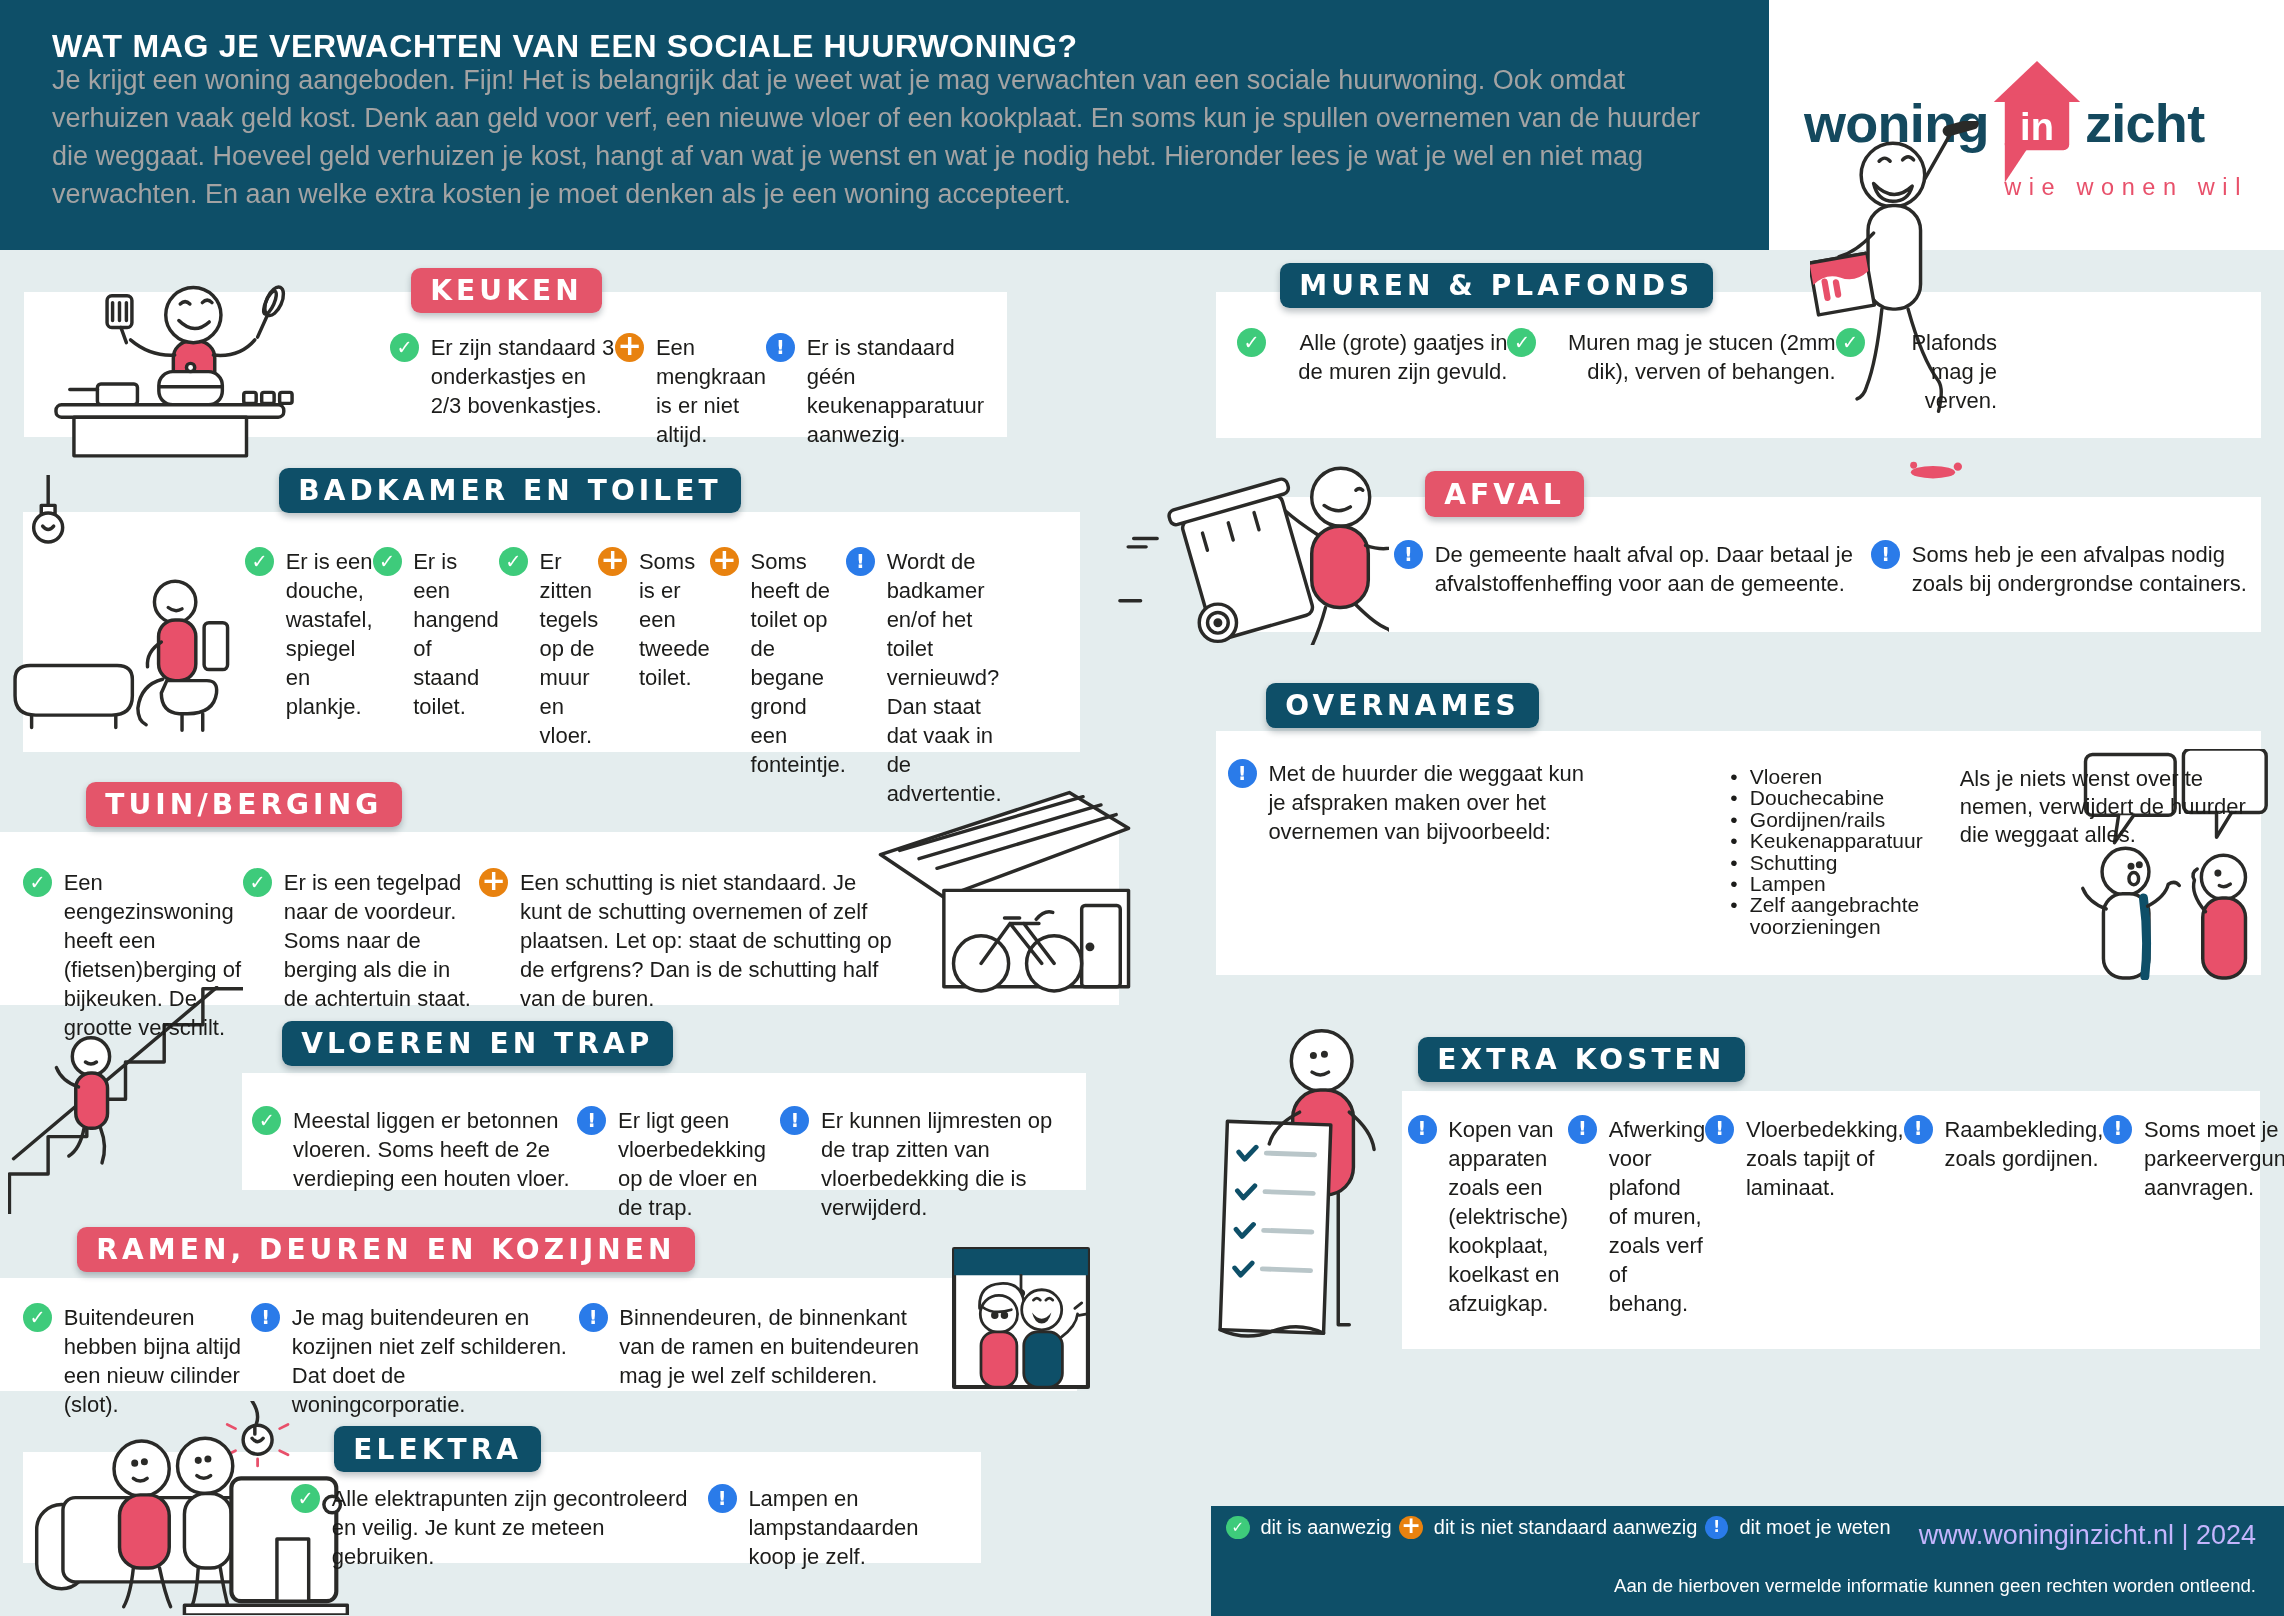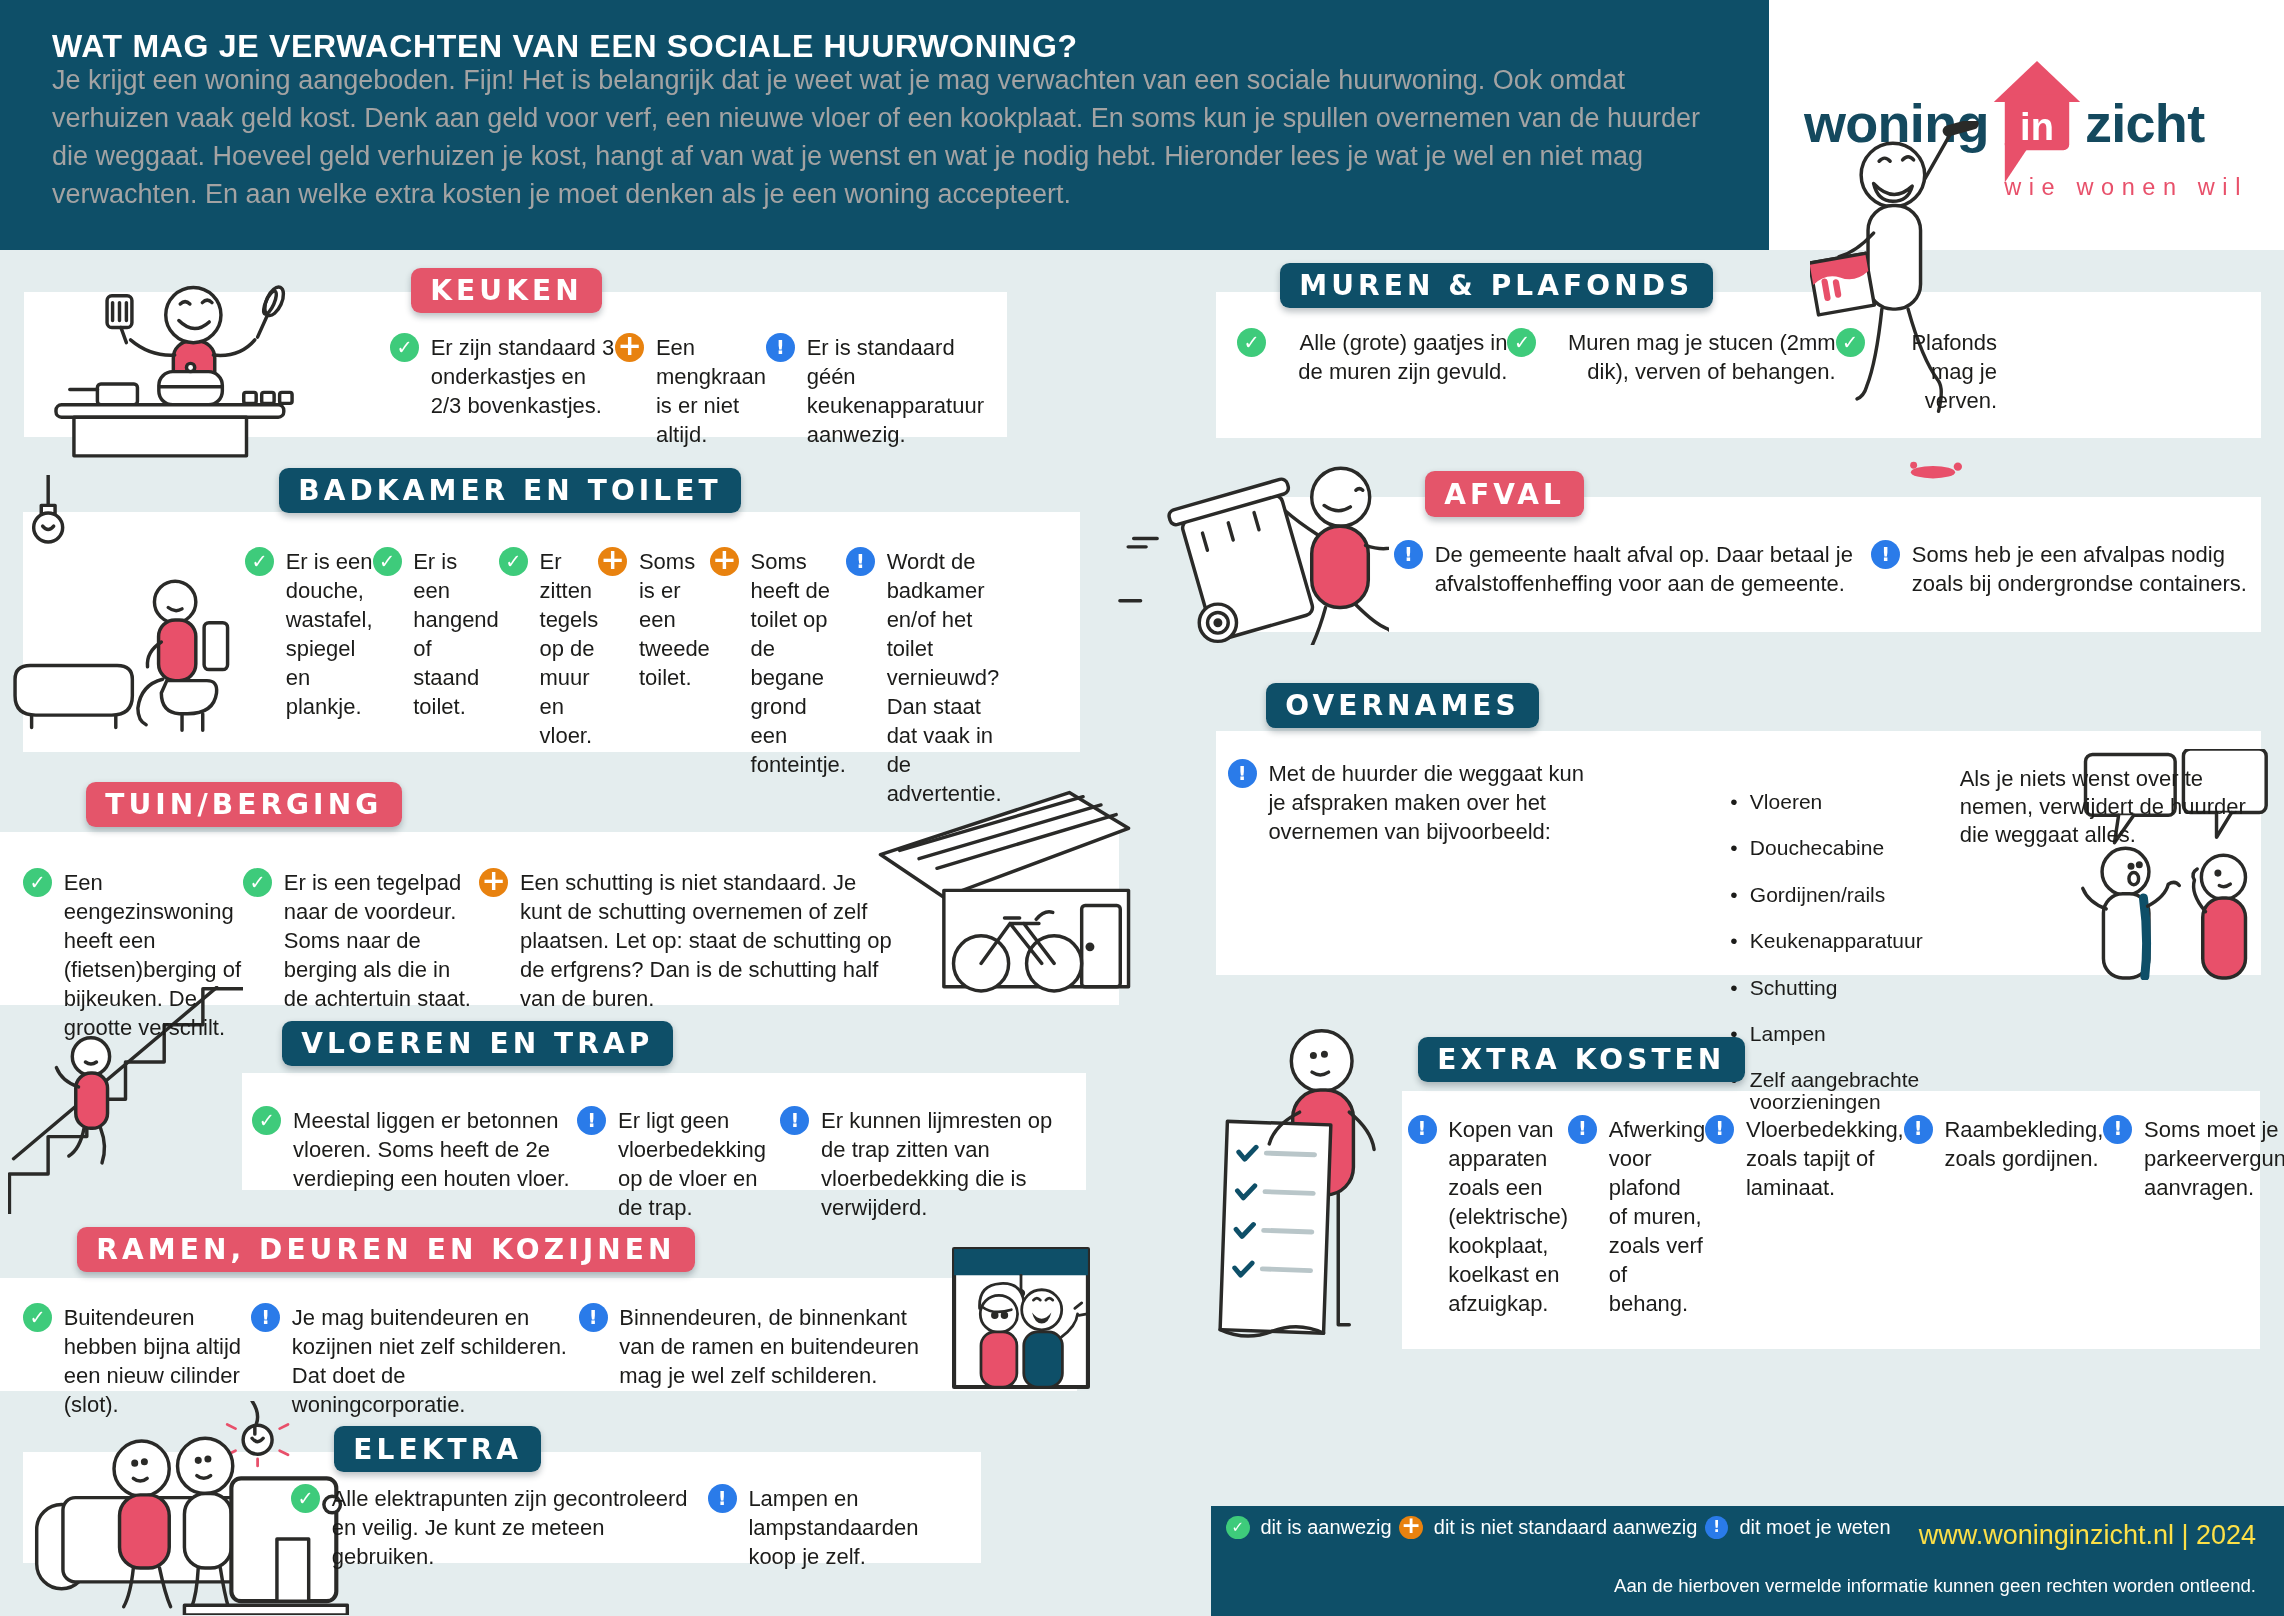--- a/index.html
+++ b/index.html
@@ -32,31 +32,31 @@
       font-family:"DejaVu Sans",sans-serif;}
   .ic-check{background:#3ecb7b;}
   .ic-check::before{content:"✓";}
   .ic-plus{background:#e8820f;}
   .ic-plus::before{content:"+";font-size:29px;margin-top:-4.1px;}
   .ic-info{background:#2a7be9;}
   .ic-info::before{content:"!";}
   .txt{font-size:22px;line-height:29px;margin-left:11.7px;}
   .gap2{margin-bottom:1.4px;} .gap4{margin-bottom:2.8px;} .gap6{margin-bottom:4.1px;} .gap8{margin-bottom:5.5px;}
   .dotlist{list-style:none;margin:7px 0 0 126px;padding:0;}
-  .dotlist li{font-size:21px;line-height:21.4px;position:relative;padding-left:21px;margin-top:25px;}
+  .dotlist li{font-size:21px;line-height:21.4px;position:relative;padding-left:21px;}
   .dotlist li::before{content:"•";position:absolute;left:1.4px;font-size:21px;}
   .note{font-size:22px;line-height:28px;margin:5.5px 0 0 37px;}
   
   .footer{position:absolute;left:1211px;top:1506px;width:1073px;height:111px;background:#0e4f68;z-index:6;}
   .legend{position:absolute;left:15px;top:9.7px;display:flex;gap:7.6px;}
   .legend .item{align-items:center;}
   .ic.sm{width:23.5px;height:23.5px;min-width:23.5px;font-size:15px;}
   .ic.sm.ic-plus::before{font-size:23.5px;margin-top:-3.5px;}
   .legend .txt{font-size:20px;color:#fff;line-height:23.5px;margin-left:11px;}
-  .site{position:absolute;right:28px;top:14px;font-size:27px;color:#fde047;font-weight:500;}
+  .site{position:absolute;right:28px;top:14px;font-size:27px;color:#c4b5fd;font-weight:500;}
   .disclaimer{position:absolute;right:28px;top:69px;font-size:18.6px;color:#fff;}
   
   .illu{position:absolute;z-index:3;}
   svg{display:block;}
 </style>
 </head>
 <body>
 
 <div class="page">
 

